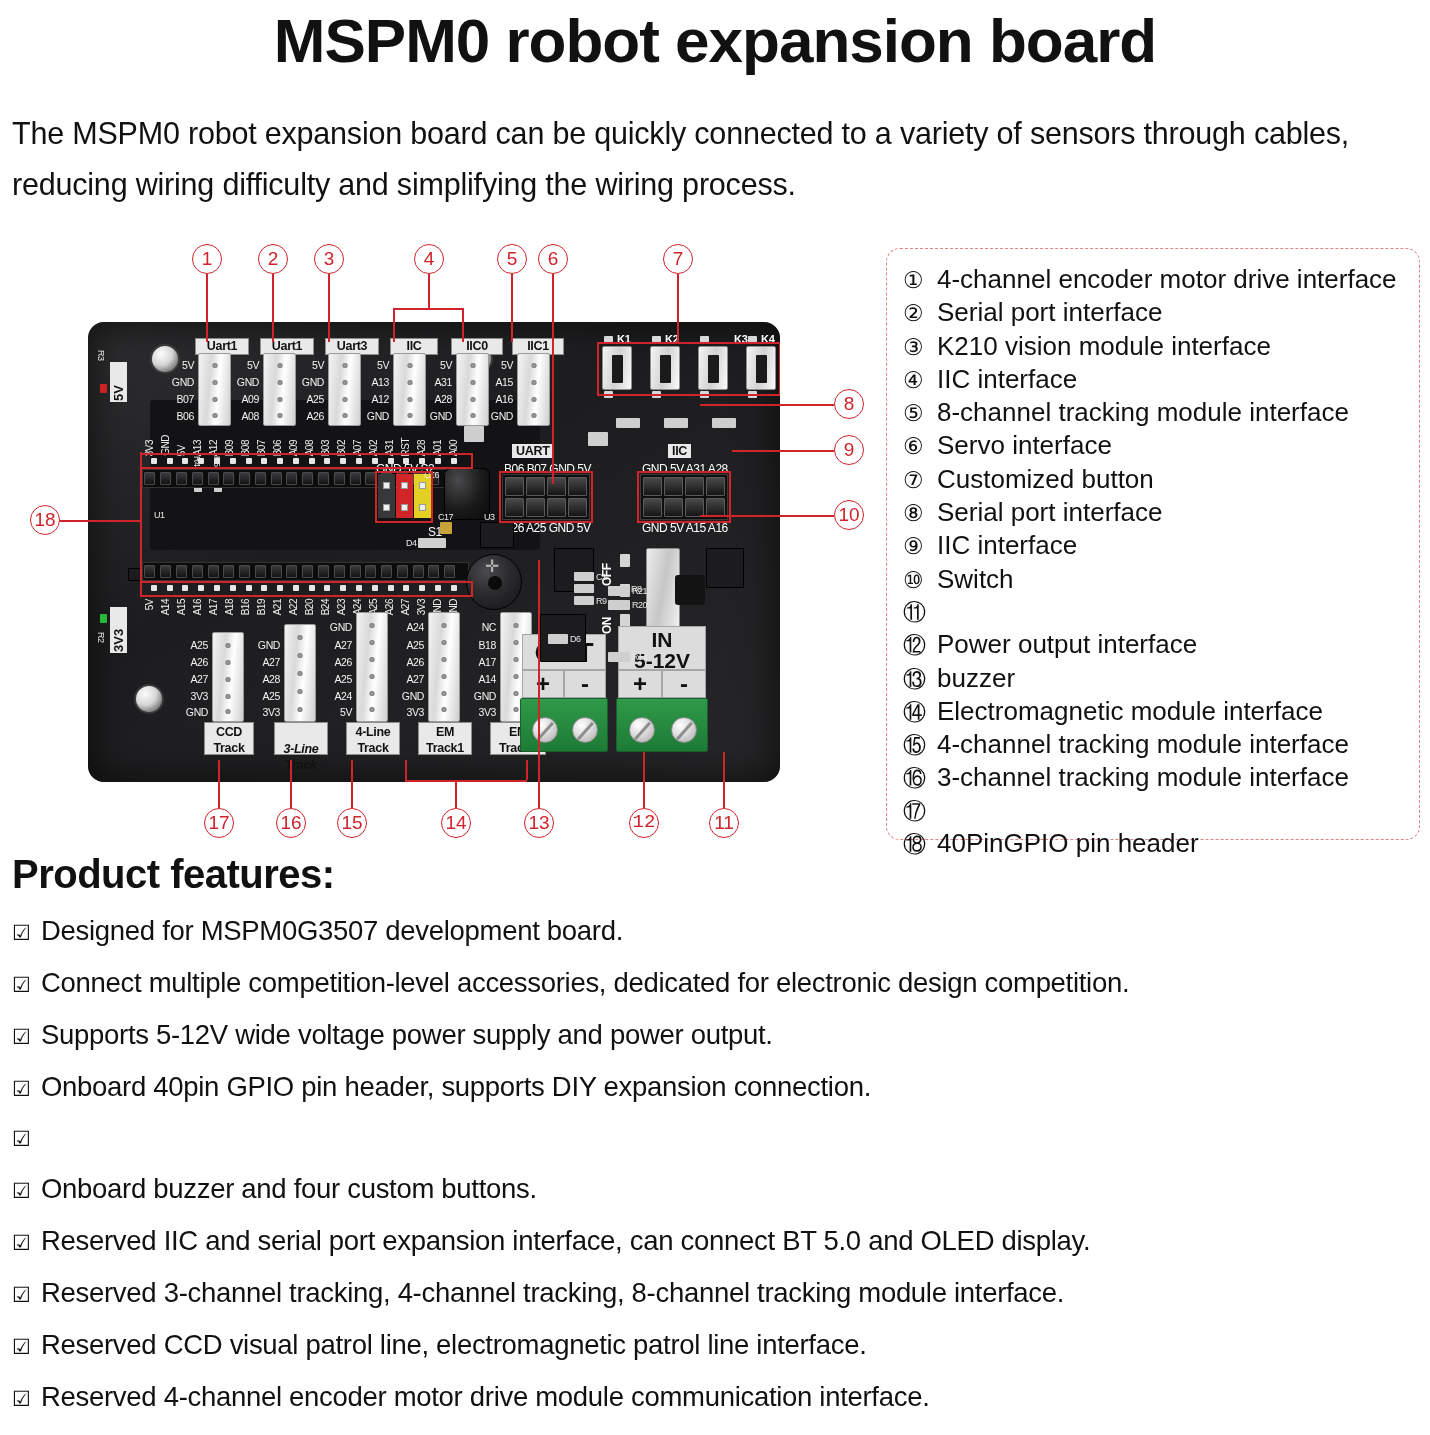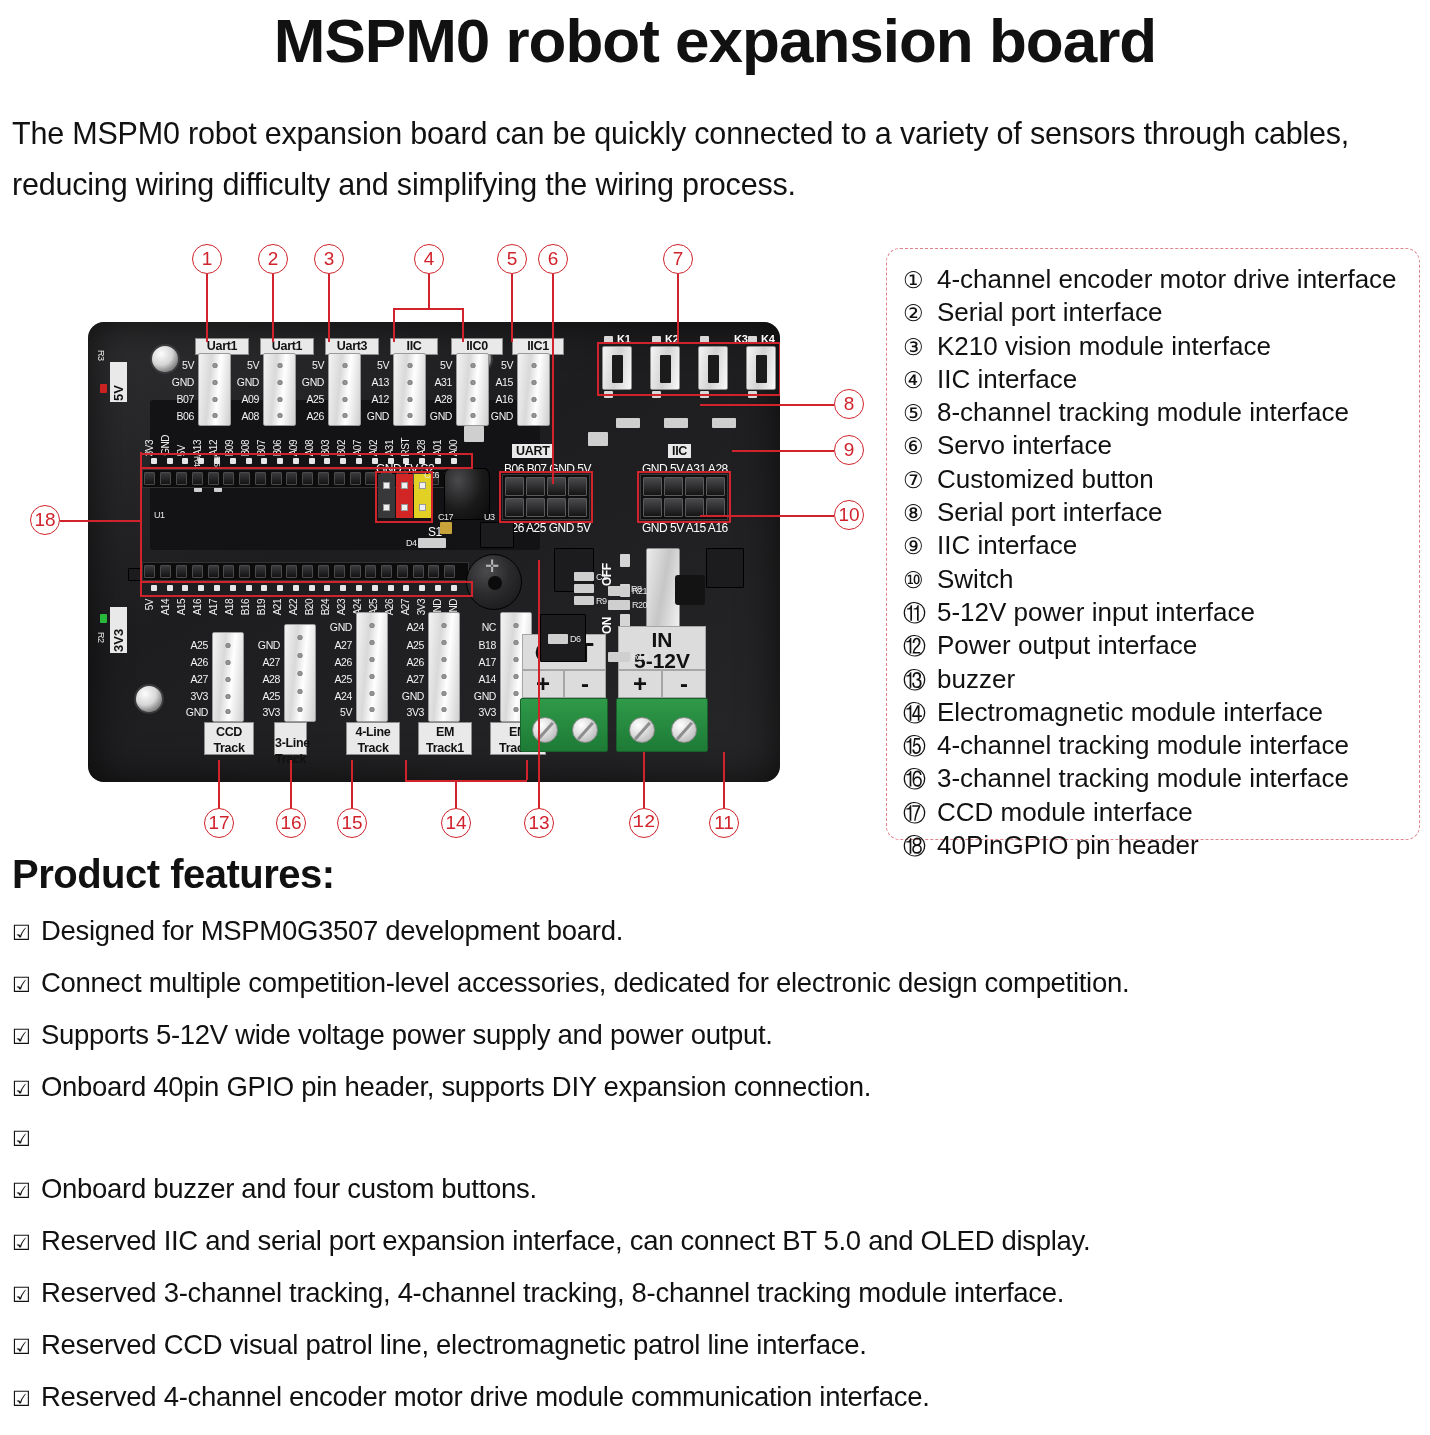--- a/index.html
+++ b/index.html
@@ -513,21 +513,21 @@
         <span class="slot" style="top:28px;"></span>
       <span class="slot" style="top:46px;"></span>
         <span class="slot" style="top:64px;"></span>
       <span class="slot" style="top:82px;"></span>
     </div>
     <div class="pinlbl" style="left:154px;top:318px;width:38px;">GND</div>
     <div class="pinlbl" style="left:154px;top:335px;width:38px;">A27</div>
     <div class="pinlbl" style="left:154px;top:352px;width:38px;">A28</div>
     <div class="pinlbl" style="left:154px;top:369px;width:38px;">A25</div>
     <div class="pinlbl" style="left:154px;top:385px;width:38px;">3V3</div>
-    <div class="conn-cap" style="left:186px;top:400px;width:33px;height:33px;line-height:16px;padding-top:12px;">
+    <div class="conn-cap" style="left:186px;top:400px;width:54px;height:33px;line-height:16px;padding-top:18px;font-style:italic;">
       <span>3-Line</span><br>
       <span>Track</span>
     </div>
 
     <div class="conn" style="left:268px;top:290px;width:32px;height:110px;">
       <span class="slot" style="top:10px;"></span>
         <span class="slot" style="top:27px;"></span>
       <span class="slot" style="top:44px;"></span>
         <span class="slot" style="top:61px;"></span>
       <span class="slot" style="top:78px;"></span>
@@ -811,21 +811,20 @@
   <div class="legend-item">
       <span class="legend-num">⑨</span>
       <span>IIC interface</span>
     </div>
   <div class="legend-item">
       <span class="legend-num">⑩</span>
       <span>Switch</span>
     </div>
   <div class="legend-item">
       <span class="legend-num">⑪</span>
-      <span>5-12V power input interface</span>
     </div>
   <div class="legend-item">
       <span class="legend-num">⑫</span>
       <span>Power output interface</span>
     </div>
   <div class="legend-item">
       <span class="legend-num">⑬</span>
       <span>buzzer</span>
     </div>
   <div class="legend-item">
@@ -835,21 +834,20 @@
   <div class="legend-item">
       <span class="legend-num">⑮</span>
       <span>4-channel tracking module interface</span>
     </div>
   <div class="legend-item">
       <span class="legend-num">⑯</span>
       <span>3-channel tracking module interface</span>
     </div>
   <div class="legend-item">
       <span class="legend-num">⑰</span>
-      <span>CCD module interface</span>
     </div>
   <div class="legend-item">
       <span class="legend-num">⑱</span>
       <span>40PinGPIO pin header</span>
     </div>
 </div>
 
 <div id="features-title">Product features:</div>
 <div id="features">
   <div class="feature">

